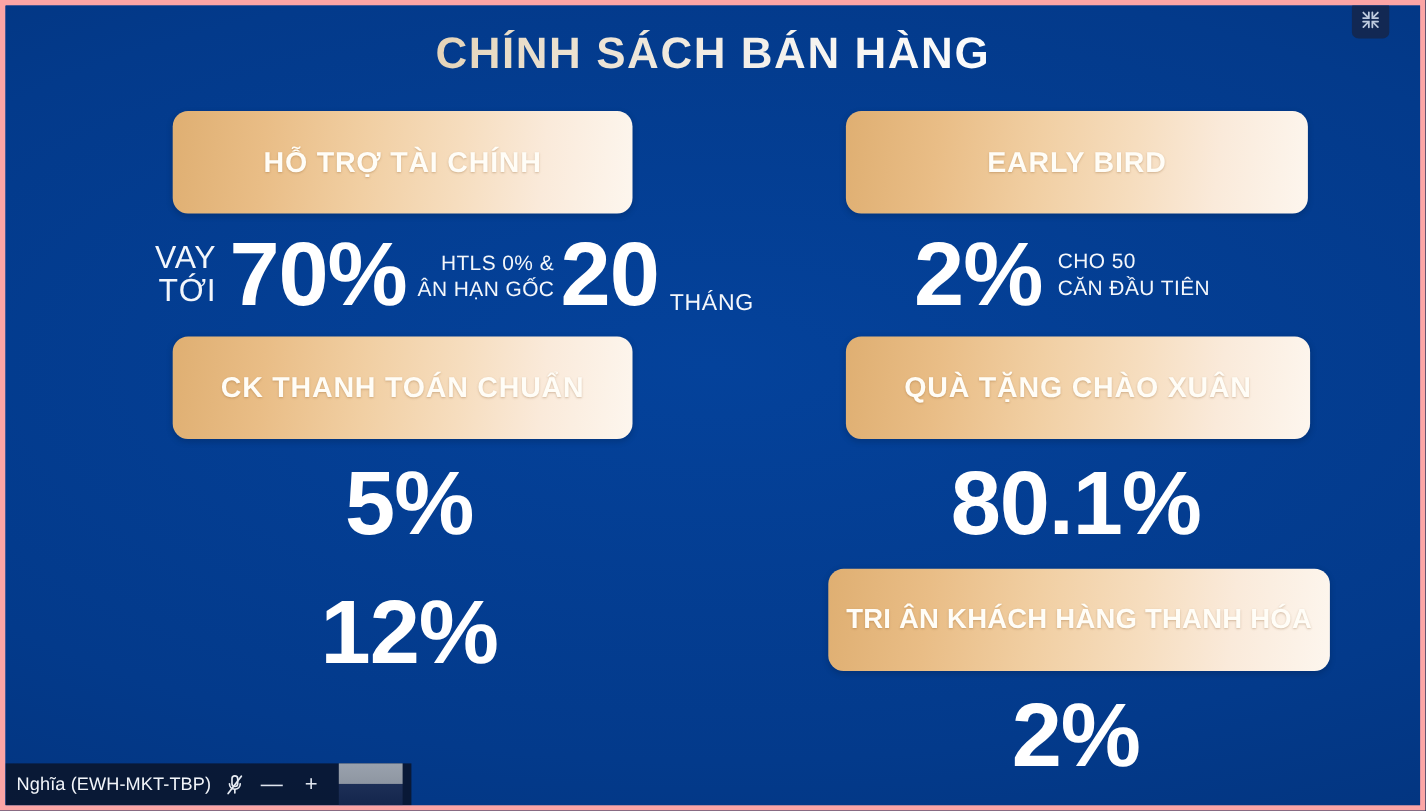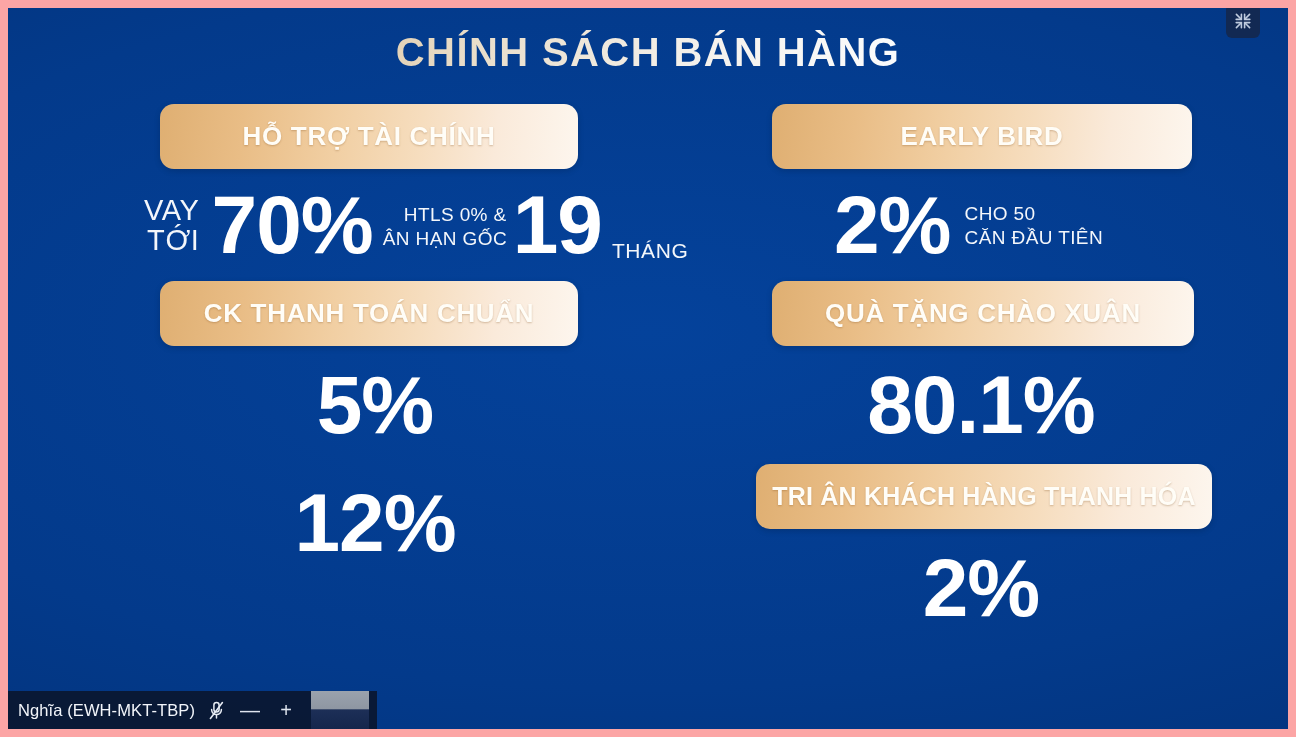--- a/index.html
+++ b/index.html
@@ -13,21 +13,21 @@
     overflow: hidden;
     font-family: "Liberation Sans", sans-serif;
   }
 
   
   #screen-frame {
     position: relative;
     width: 1296px;
     height: 737px;
     box-sizing: border-box;
-    border: 8px solid #fca5a5;
+    border: 5px solid #fca5a5;
     background: #043c8f;
     overflow: hidden;
   }
   #slide-surface {
     position: absolute;
     left: 0; top: 0;
     width: 100%;
     height: 100%;
     background: #043b8e;
     background-image: radial-gradient(ellipse 120% 90% at 50% 45%, #04429b 0%, #033a8b 55%, #032f73 100%);
@@ -75,21 +75,21 @@
     width: 470px;
   }
   .col-left  { left: 132px; }
   .col-right { left: 738px; }
 
   .block { position: relative; }
 
   
   .pill {
     position: relative;
-    height: 65px;
+    height: 93px;
     border-radius: 14px;
     background-image: linear-gradient(96deg, #dfaf72 0%, #e9bd86 20%, #f1cfa3 42%, #f6ddbe 62%, #faeada 80%, #fdf6ee 100%);
     display: flex;
     align-items: center;
     justify-content: center;
     box-shadow: 0 2px 6px rgba(0,0,0,.16);
   }
   .pill span {
     font-size: 26px;
     font-weight: bold;
@@ -230,21 +230,21 @@
         <div class="value-row row-finance">
           <div class="kicker">
             <div>VAY</div>
             <div>TỚI</div>
           </div>
           <div class="bignum">70%</div>
           <div class="note">
             <div>HTLS 0% &amp;</div>
             <div>ÂN HẠN GỐC</div>
           </div>
-          <div class="bignum">19</div>
+          <div class="bignum">20</div>
           <div class="unit">THÁNG</div>
         </div>
       </div>
 
       <div class="block">
         <div class="pill pill-w2">
           <span>CK THANH TOÁN CHUẨN</span>
         </div>
         <div class="value-row center value-big-only">
           <div class="bignum">5%</div>

